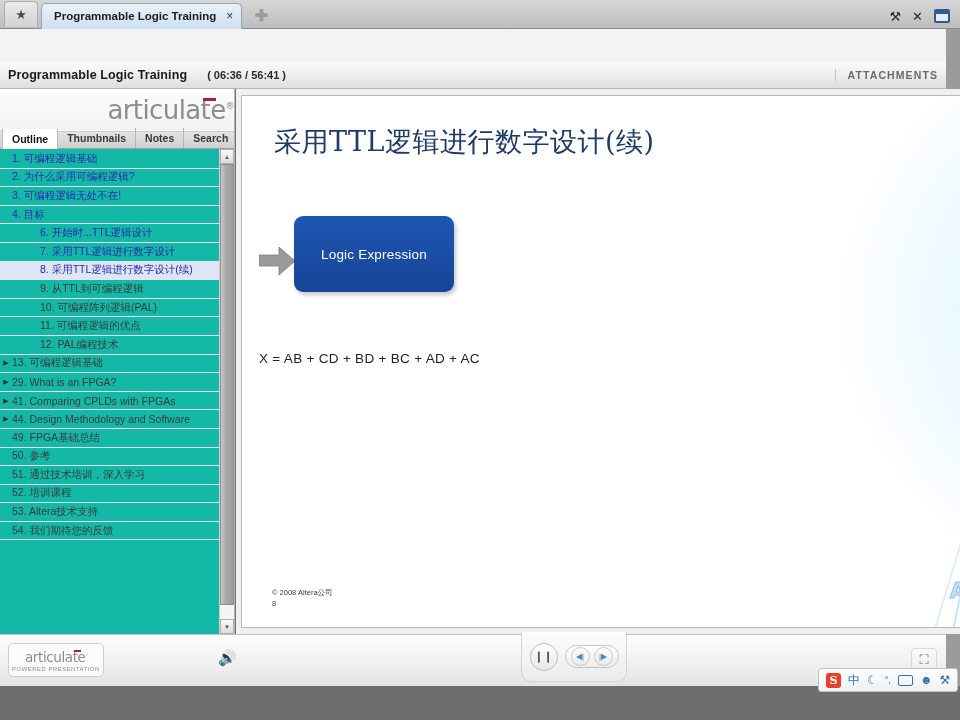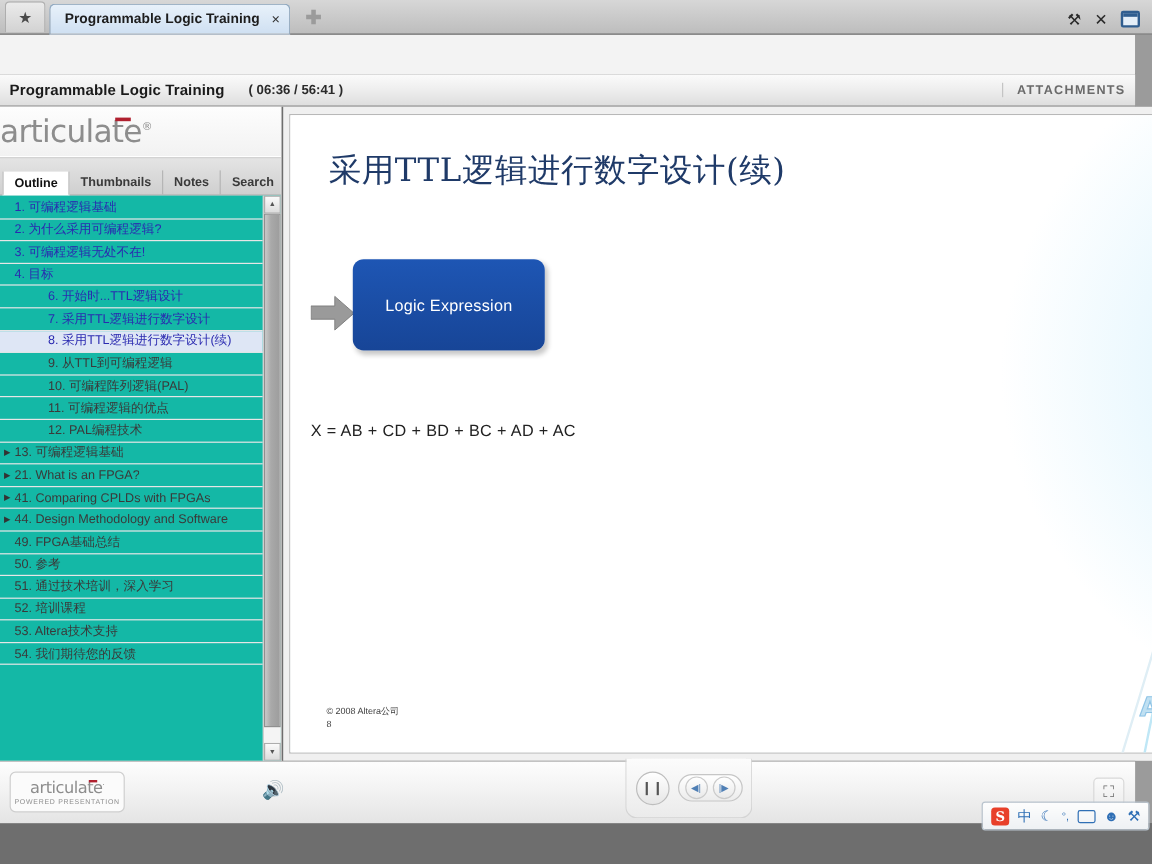--- a/index.html
+++ b/index.html
@@ -82,34 +82,34 @@
   }
 
   
   .sidebar {
     position: absolute; left: 0; top: 89px; width: 235px; height: 545px;
     background: #ffffff; border-right: 1px solid #b9b9b9;
     display: flex; flex-direction: column;
   }
   .logo-zone {
     height: 42px; background: linear-gradient(#fdfdfd,#f2f2f2);
-    display: flex; align-items: center; justify-content: flex-start;
+    display: flex; align-items: center; justify-content: flex-end;
     border-bottom: 1px solid #ffffff;
   }
   .logo-txt {
     font-size: 26px; color: #8d8d8d; letter-spacing: -0.6px;
     font-family: "DejaVu Sans", sans-serif; position: relative;
   }
   .logo-txt sup { font-size: 9px; vertical-align: super; }
   .logo-bar {
     position: absolute; width: 13px; height: 3px; background: #b0202f;
     left: 96px; top: 3px;
   }
   .tabbar {
-    height: 32px; display: flex; align-items: flex-end;
+    height: 18px; display: flex; align-items: flex-end;
     background: linear-gradient(#e4e4e4,#cfcfcf);
     border-top: 1px solid #c9c9c9; border-bottom: 1px solid #9e9e9e;
     padding-left: 2px;
   }
   .ptab {
     height: 20px; padding: 0 9px; display: flex; align-items: center;
     font-size: 10.5px; font-weight: bold; color: #3a3a3a;
     border-right: 1px solid #b5b5b5;
   }
   .ptab.active {
@@ -409,21 +409,21 @@
           <div class="oitem lvl1 visited">
             <span class="tri blank">·</span>
             <span class="txt">12. PAL编程技术</span>
           </div>
           <div class="oitem lvl0 visited">
             <span class="tri">▶</span>
             <span class="txt">13. 可编程逻辑基础</span>
           </div>
           <div class="oitem lvl0 visited">
             <span class="tri">▶</span>
-            <span class="txt">21. What is an FPGA?</span>
+            <span class="txt">29. What is an FPGA?</span>
           </div>
           <div class="oitem lvl0 visited">
             <span class="tri">▶</span>
             <span class="txt">41. Comparing CPLDs with FPGAs</span>
           </div>
           <div class="oitem lvl0 visited">
             <span class="tri">▶</span>
             <span class="txt">44. Design Methodology and Software</span>
           </div>
           <div class="oitem lvl0 visited">

